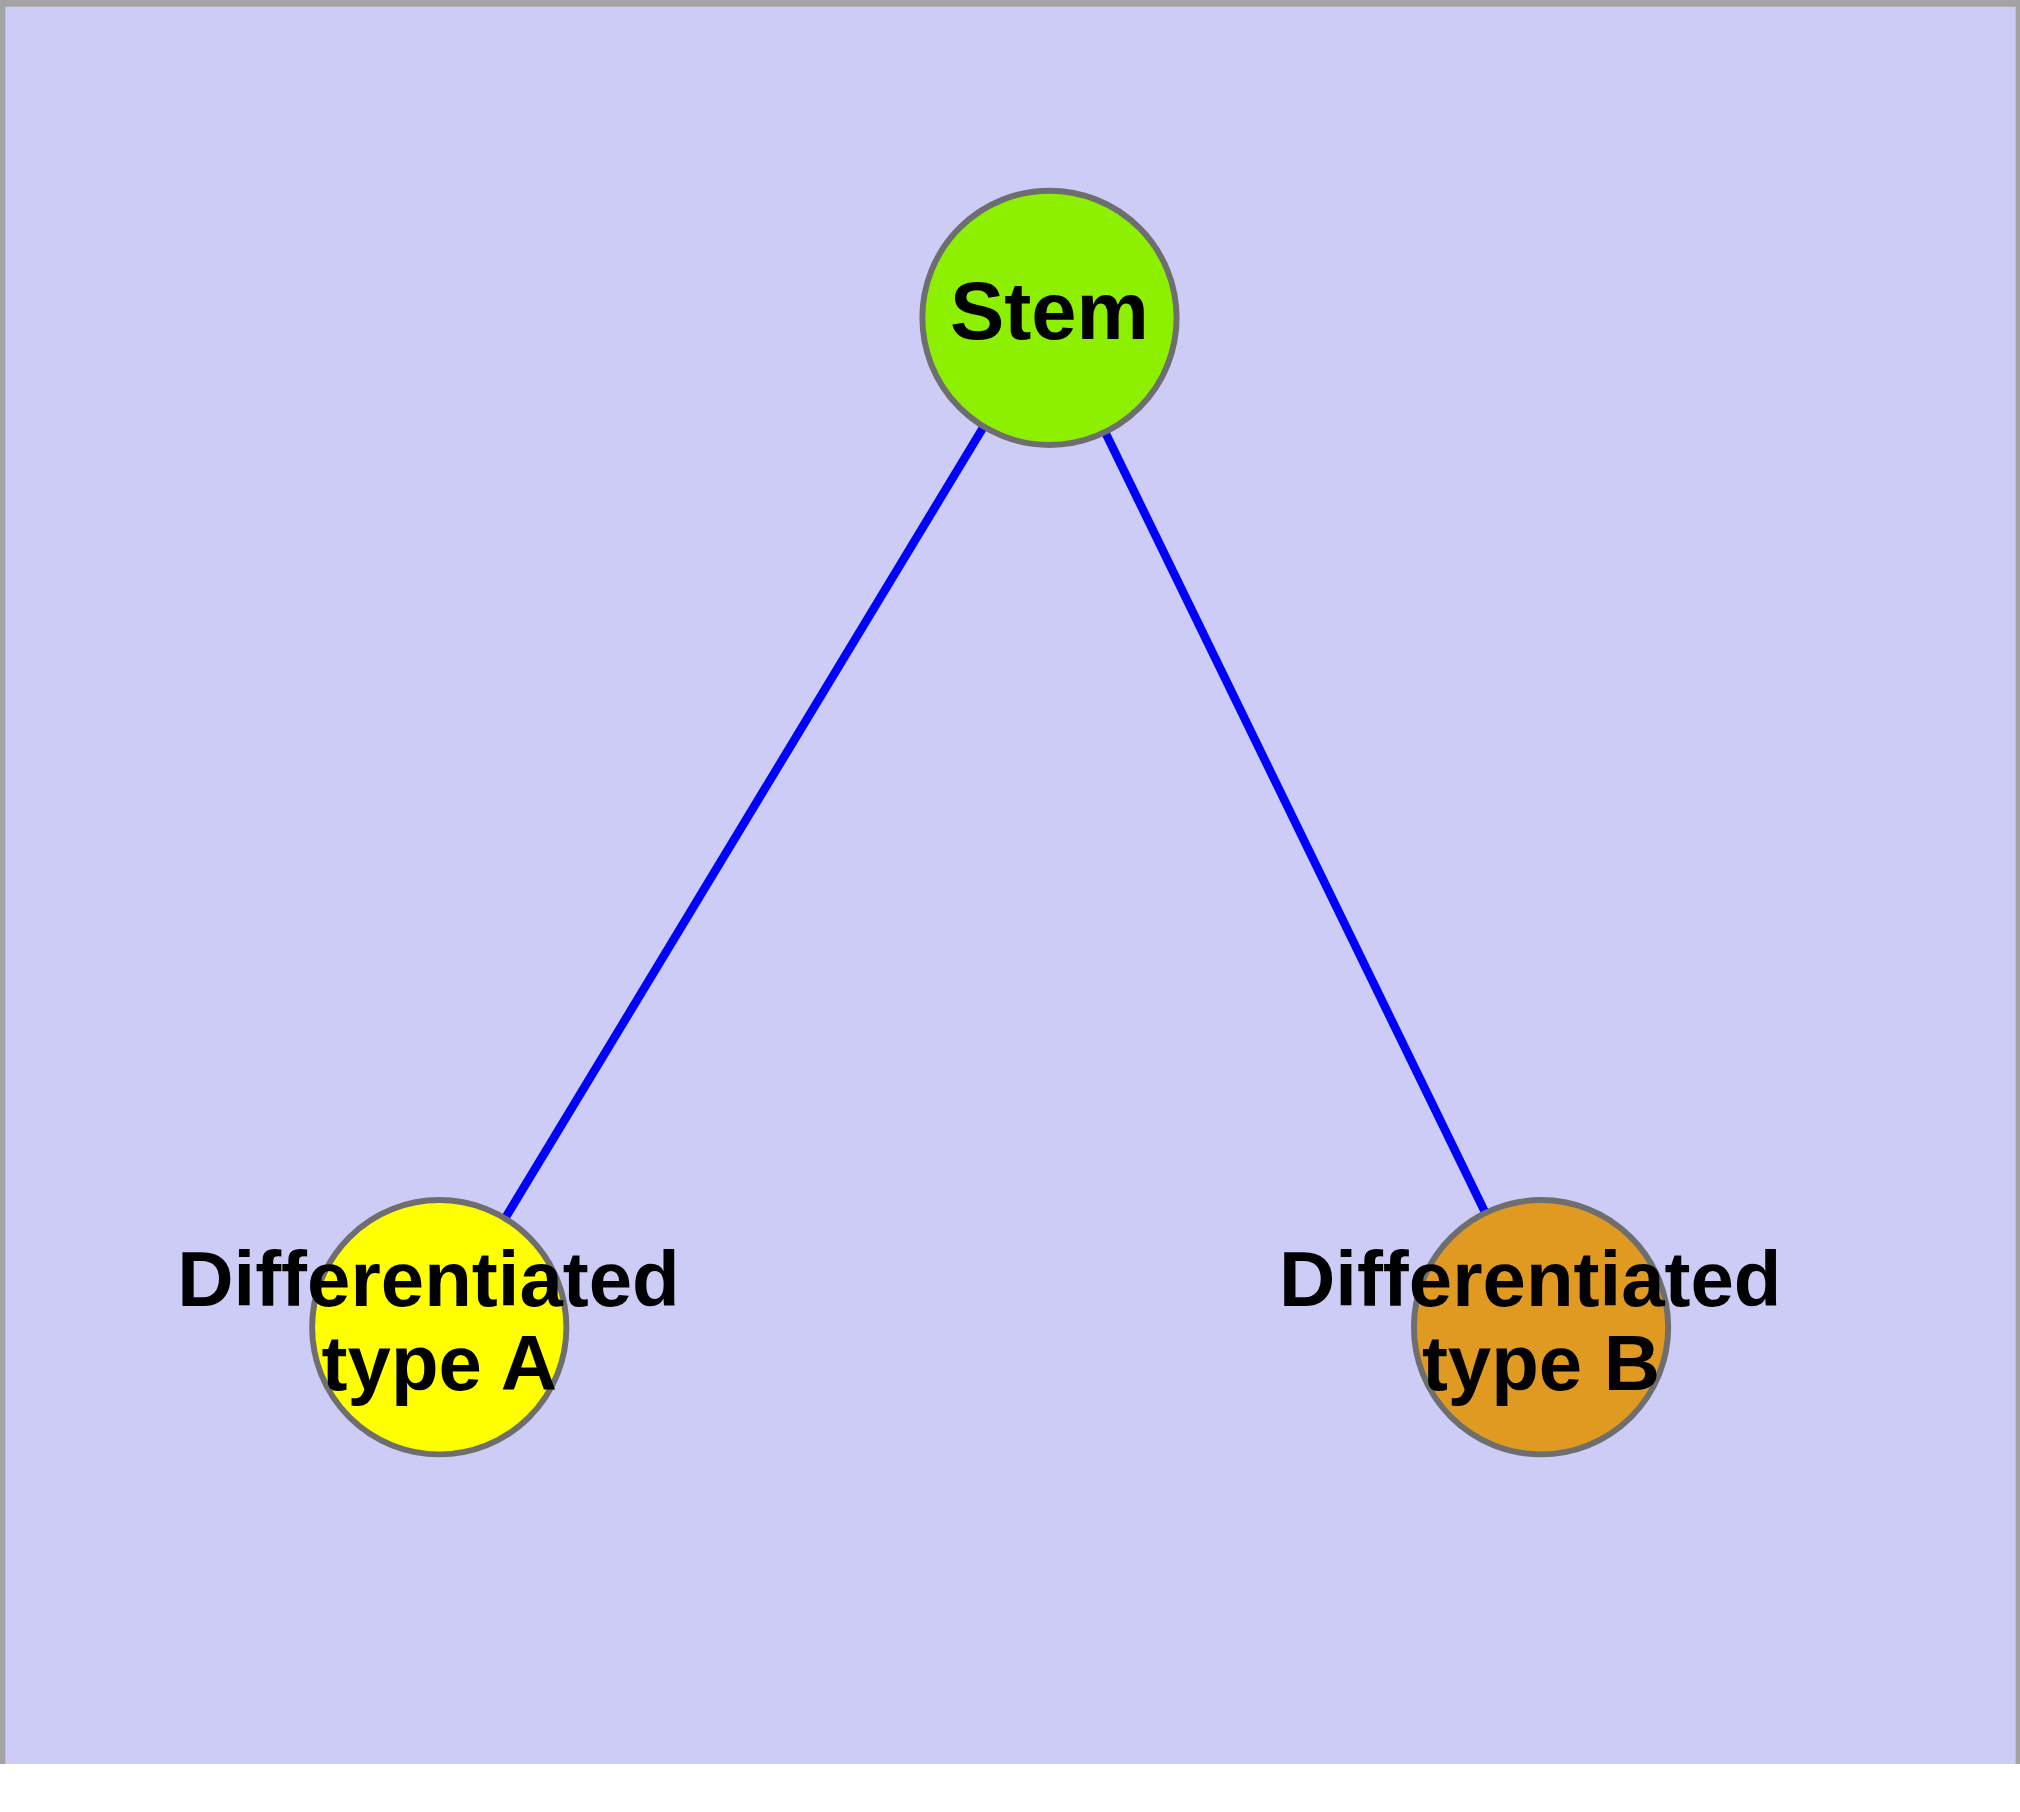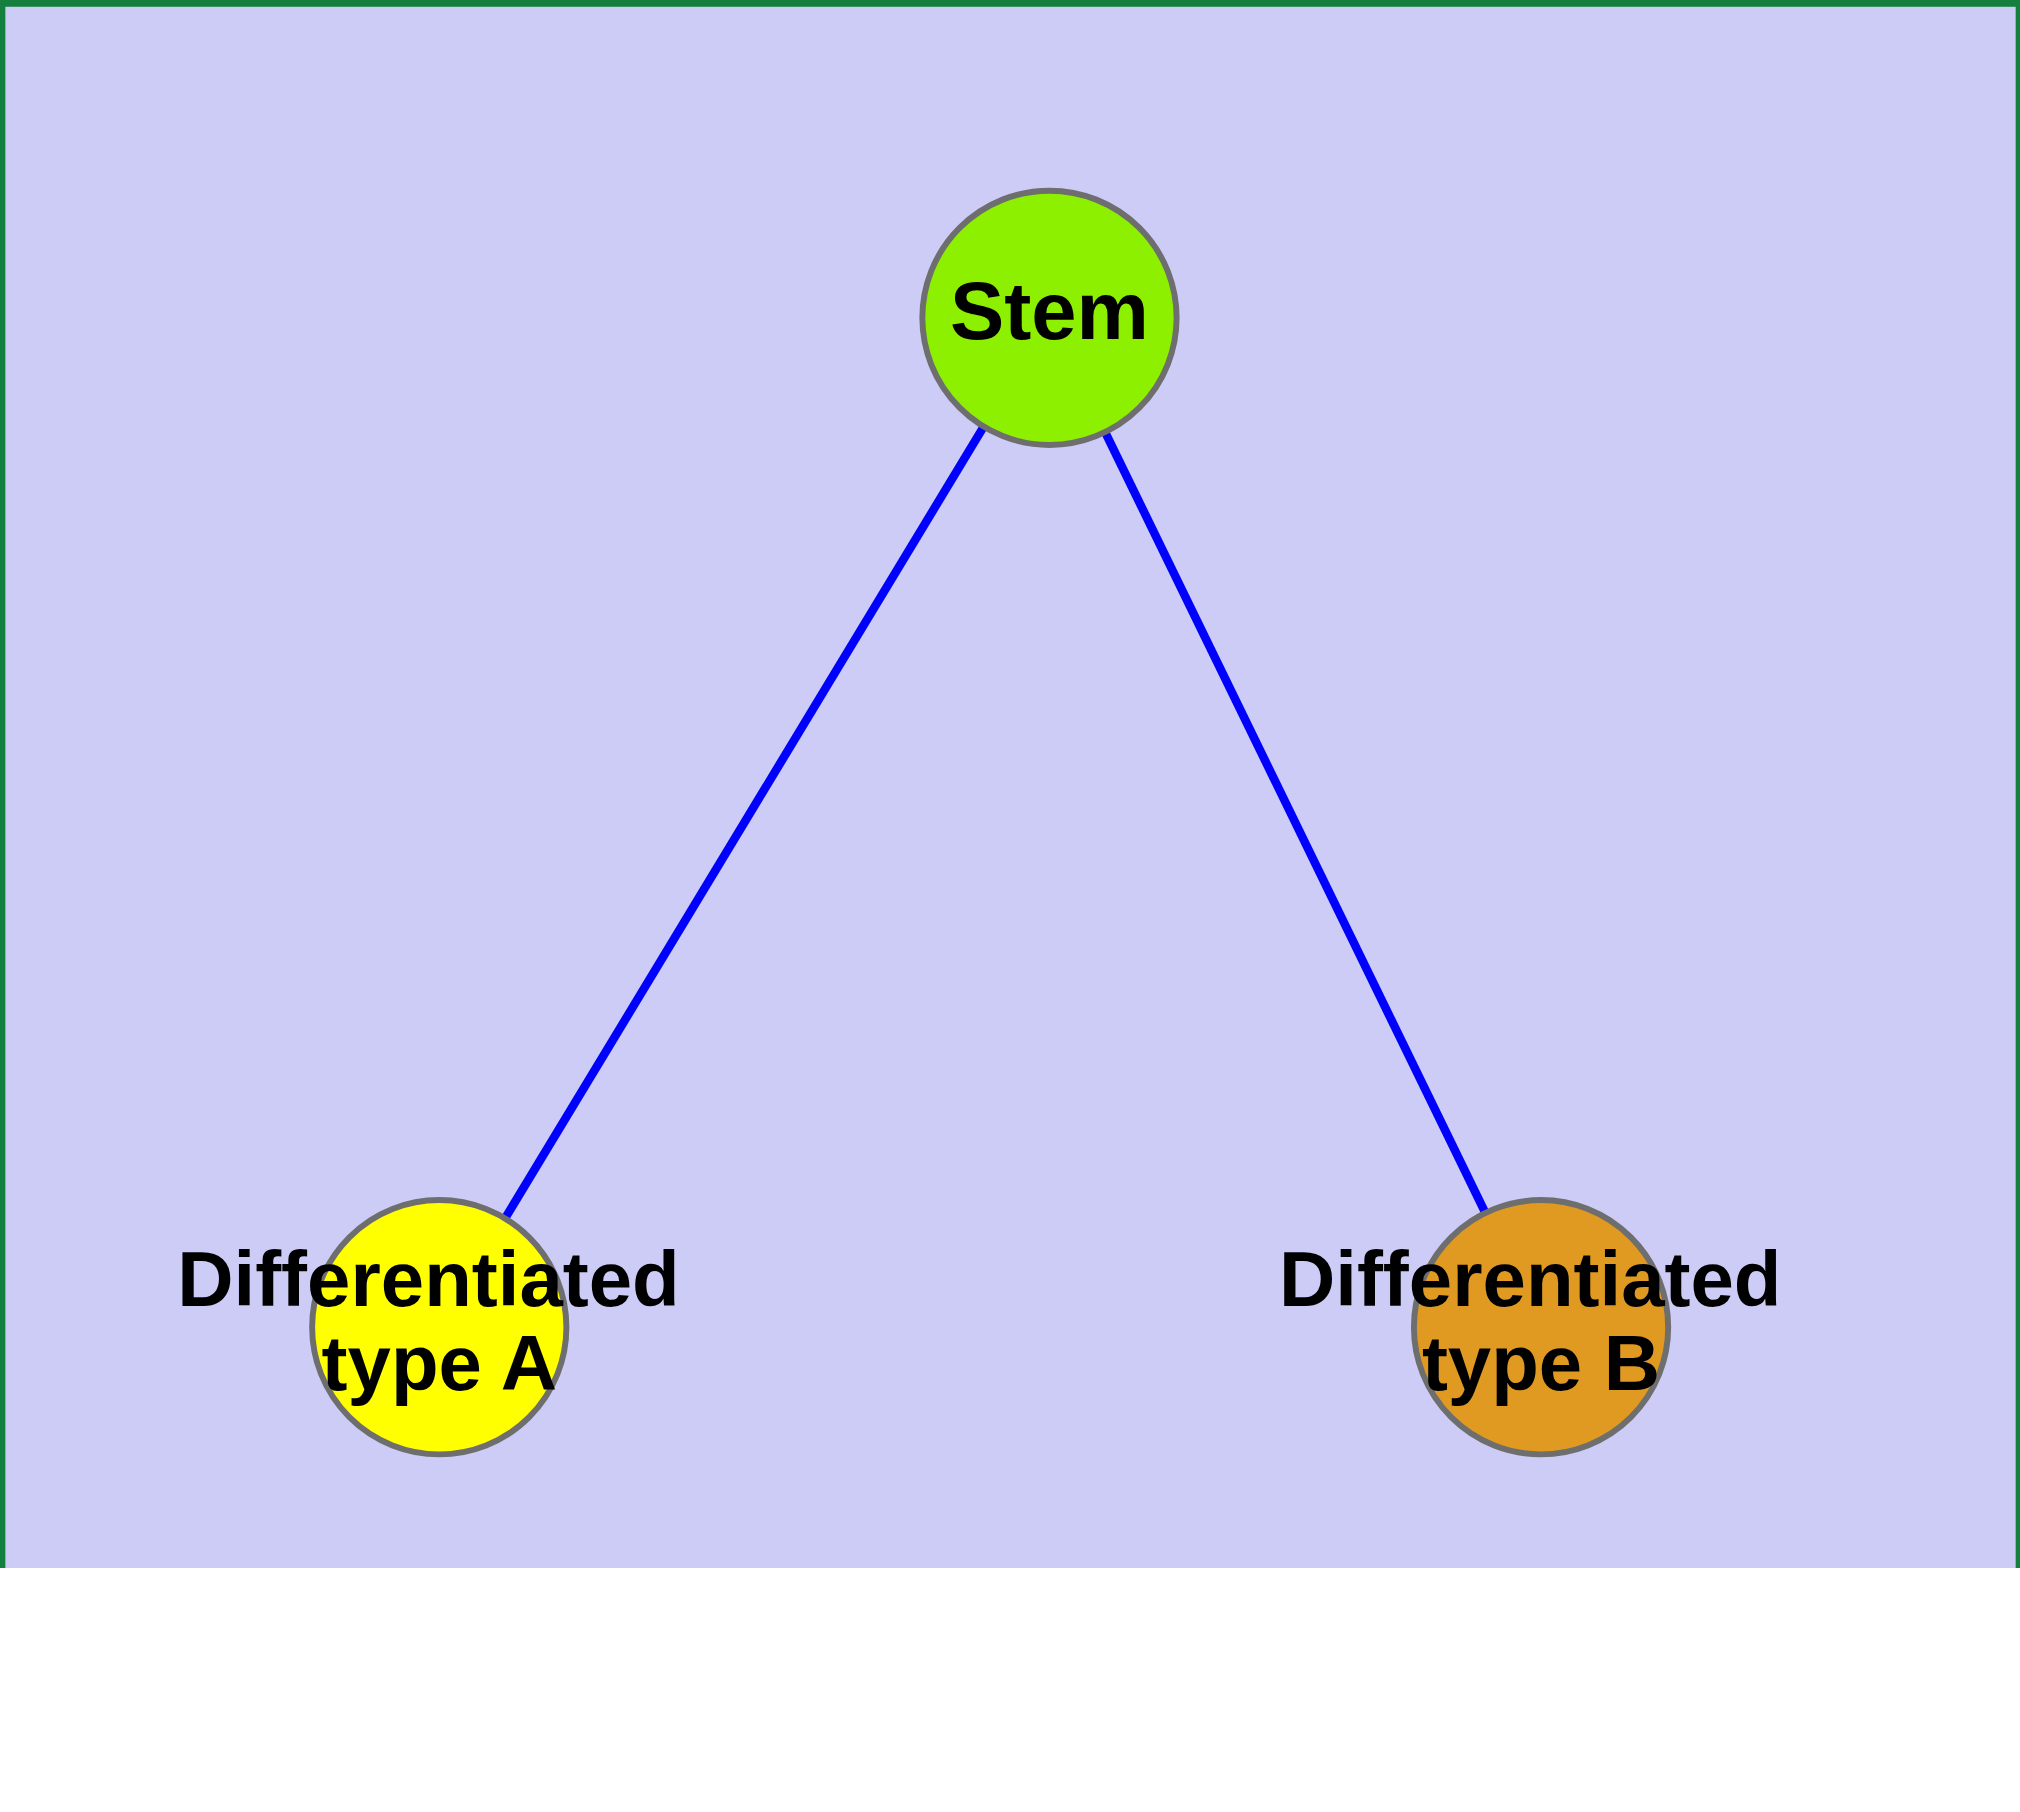--- a/index.html
+++ b/index.html
@@ -3,22 +3,22 @@
 <meta charset="utf-8">
 <style>
   html, body {
     margin: 0;
     padding: 0;
     background: #ffffff;
   }
   #canvas-root {
     position: relative;
     width: 2021px;
-    height: 1568px;
-    background: #15803d;
+    height: 1764px;
+    background: #a3a3a3;
     overflow: hidden;
     font-family: "Liberation Sans", "DejaVu Sans", sans-serif;
   }
   #graph-svg {
     display: block;
     width: 2021px;
     height: 1812px;
   }
   .node-label {
     font-family: "Liberation Sans", "DejaVu Sans", sans-serif;

